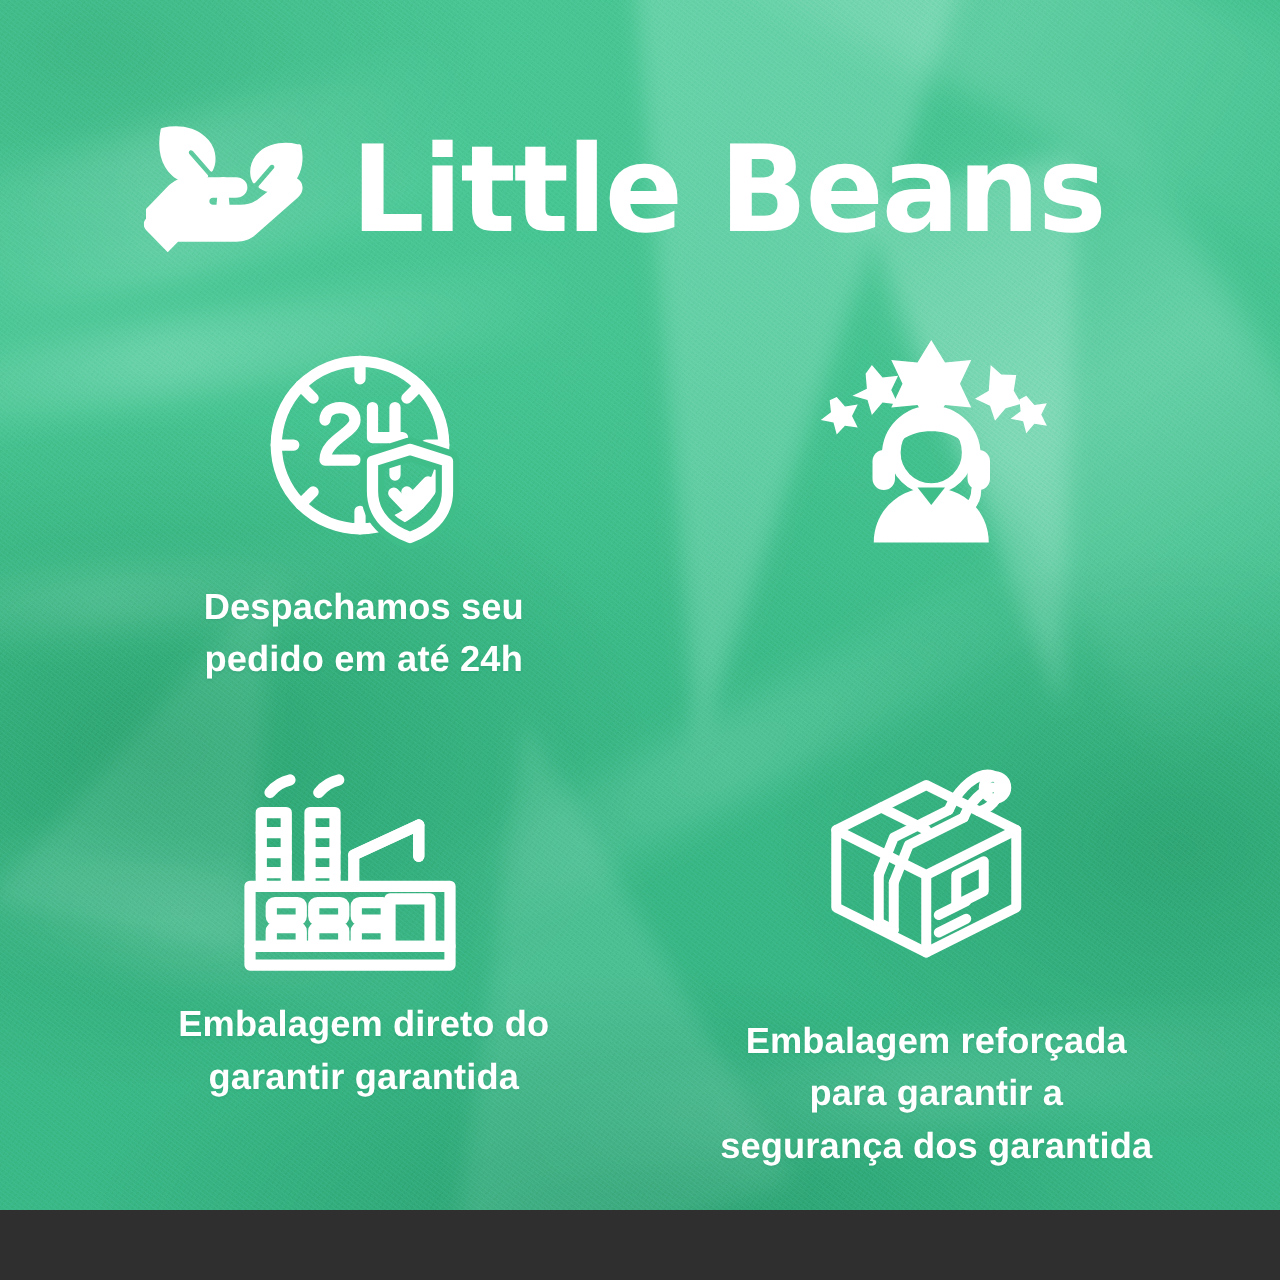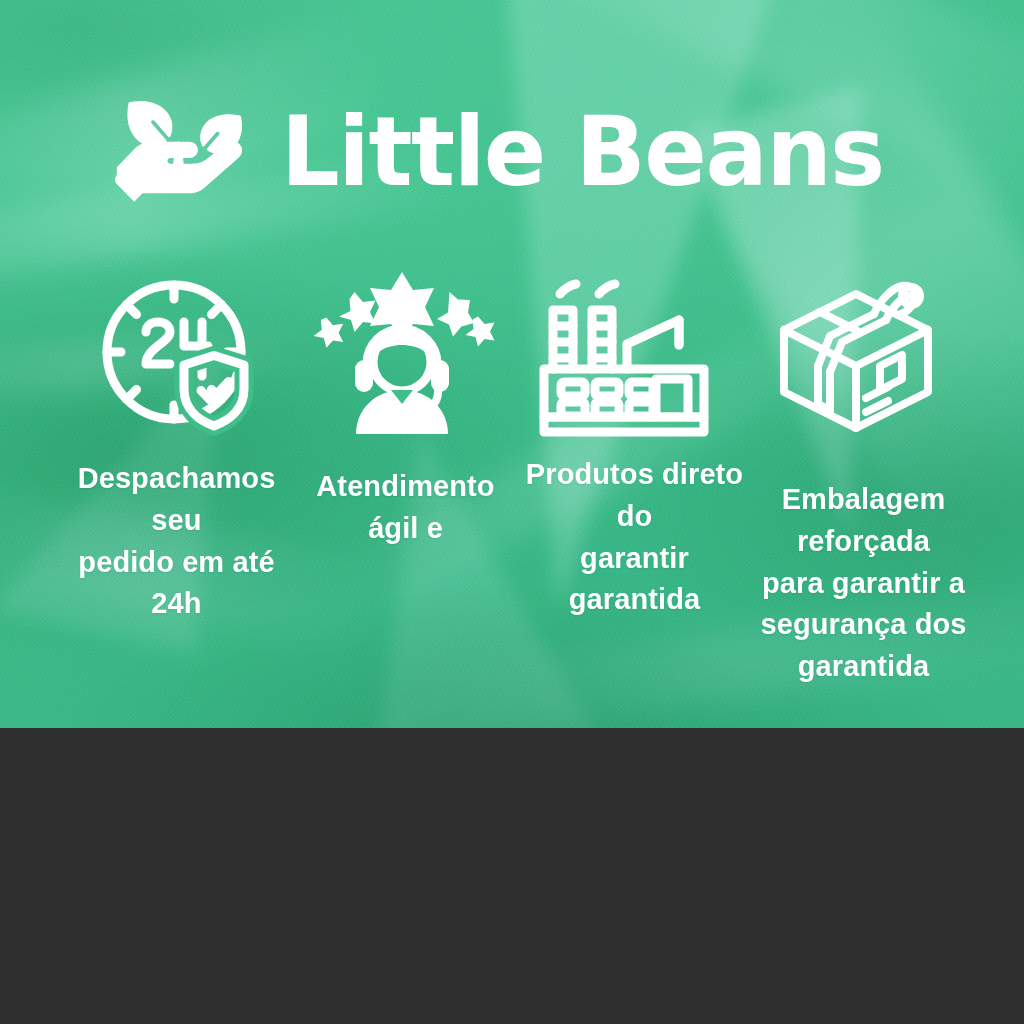--- a/index.html
+++ b/index.html
@@ -4,21 +4,21 @@
 <title>Little Beans</title>
 <style>
   html, body {
     margin: 0;
     padding: 0;
     background: #2f2f2f;
   }
   #stage {
     position: relative;
     width: 1024px;
-    height: 728px;
+    height: 968px;
     overflow: hidden;
     background: #3fbe8a;
     font-family: "Liberation Sans", "DejaVu Sans", sans-serif;
     user-select: none;
   }
 
   
   .bg-base {
     position: absolute;
     inset: 0;
@@ -142,23 +142,23 @@
     transform: scaleX(.96);
     transform-origin: left center;
   }
 
   
   .grid {
     position: absolute;
     left: 62px; right: 46px;
     top: 272px;
     display: grid;
-    grid-template-columns: 1fr 1fr 1fr 1fr;
+    grid-template-columns: 1fr 1fr;
     grid-template-rows: 290px 310px;
-    row-gap: 12px;
+    row-gap: 44px;
   }
   .cell {
     display: flex;
     flex-direction: column;
     align-items: center;
   }
   .cell-icon {
     height: 180px;
     display: flex;
     align-items: center;
@@ -282,21 +282,20 @@
             <rect x="51" y="92" width="18" height="32" rx="9" fill="#ffffff"></rect>
             <rect x="127" y="92" width="18" height="32" rx="9" fill="#ffffff"></rect>
 
             <path d="M134 124c0 12-10 20-22 20" fill="none" stroke="#ffffff" stroke-width="8" stroke-linecap="round"></path>
             <rect x="92" y="138" width="20" height="12" rx="6" fill="#ffffff"></rect>
 
             <path fill="#3fbe8a" d="M87 122h22l-11 14z"></path>
           </svg>
         </div>
         <div class="cell-text">
-          <span>Atendimento ágil e</span>
         </div>
       </div>
 
       <div class="cell cell-factory">
         <div class="cell-icon">
           <svg width="180" height="168" viewBox="0 0 180 168" aria-hidden="true">
             <g fill="none" stroke="#ffffff" stroke-width="9" stroke-linecap="round" stroke-linejoin="round">
 
               <path d="M21 22c5-6 11-9 16-10"></path>
               <path d="M60 22c5-6 11-9 16-10"></path>
@@ -320,21 +319,21 @@
               <rect x="56" y="110" width="24" height="14" rx="3"></rect>
               <rect x="90" y="110" width="24" height="14" rx="3"></rect>
 
               <rect x="22" y="130" width="24" height="14" rx="3"></rect>
               <rect x="56" y="130" width="24" height="14" rx="3"></rect>
               <rect x="90" y="130" width="24" height="14" rx="3"></rect>
             </g>
           </svg>
         </div>
         <div class="cell-text">
-          <span>Produtos direto do</span>
+          <span>Embalagem direto do</span>
           <span>garantir garantida</span>
         </div>
       </div>
 
       <div class="cell cell-packaging">
         <div class="cell-icon">
           <svg width="176" height="176" viewBox="0 0 176 176" aria-hidden="true">
             <g fill="none" stroke="#ffffff" stroke-width="8" stroke-linecap="round" stroke-linejoin="round">
 
               <path d="M16 58 88 22l72 36v62L88 156 16 120z"></path>

